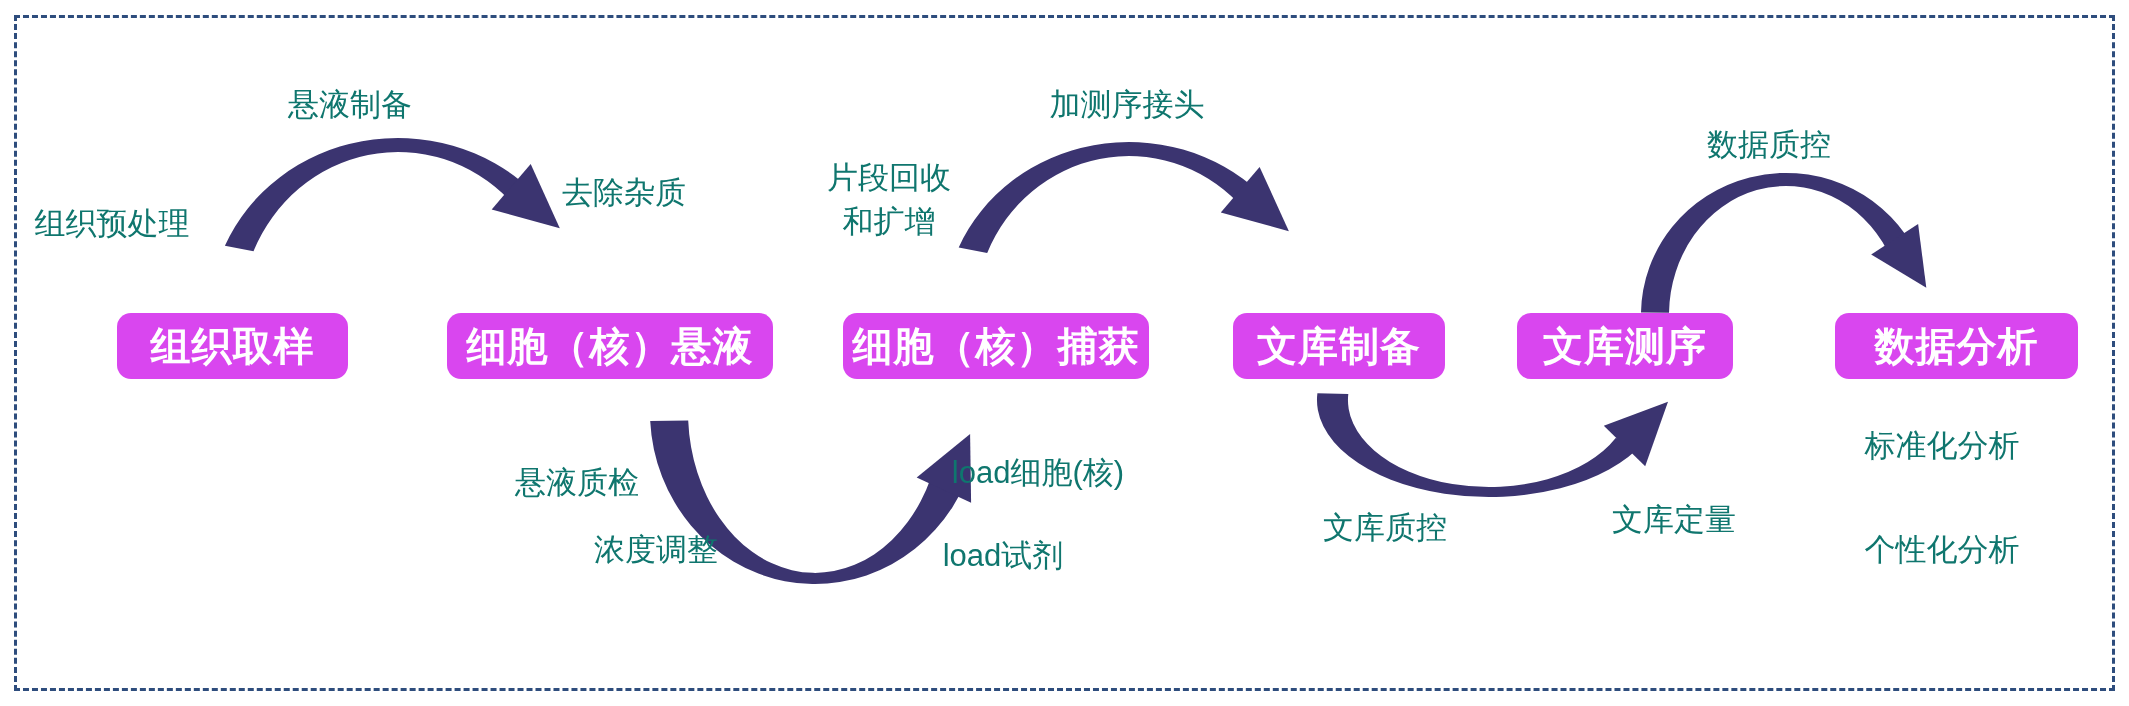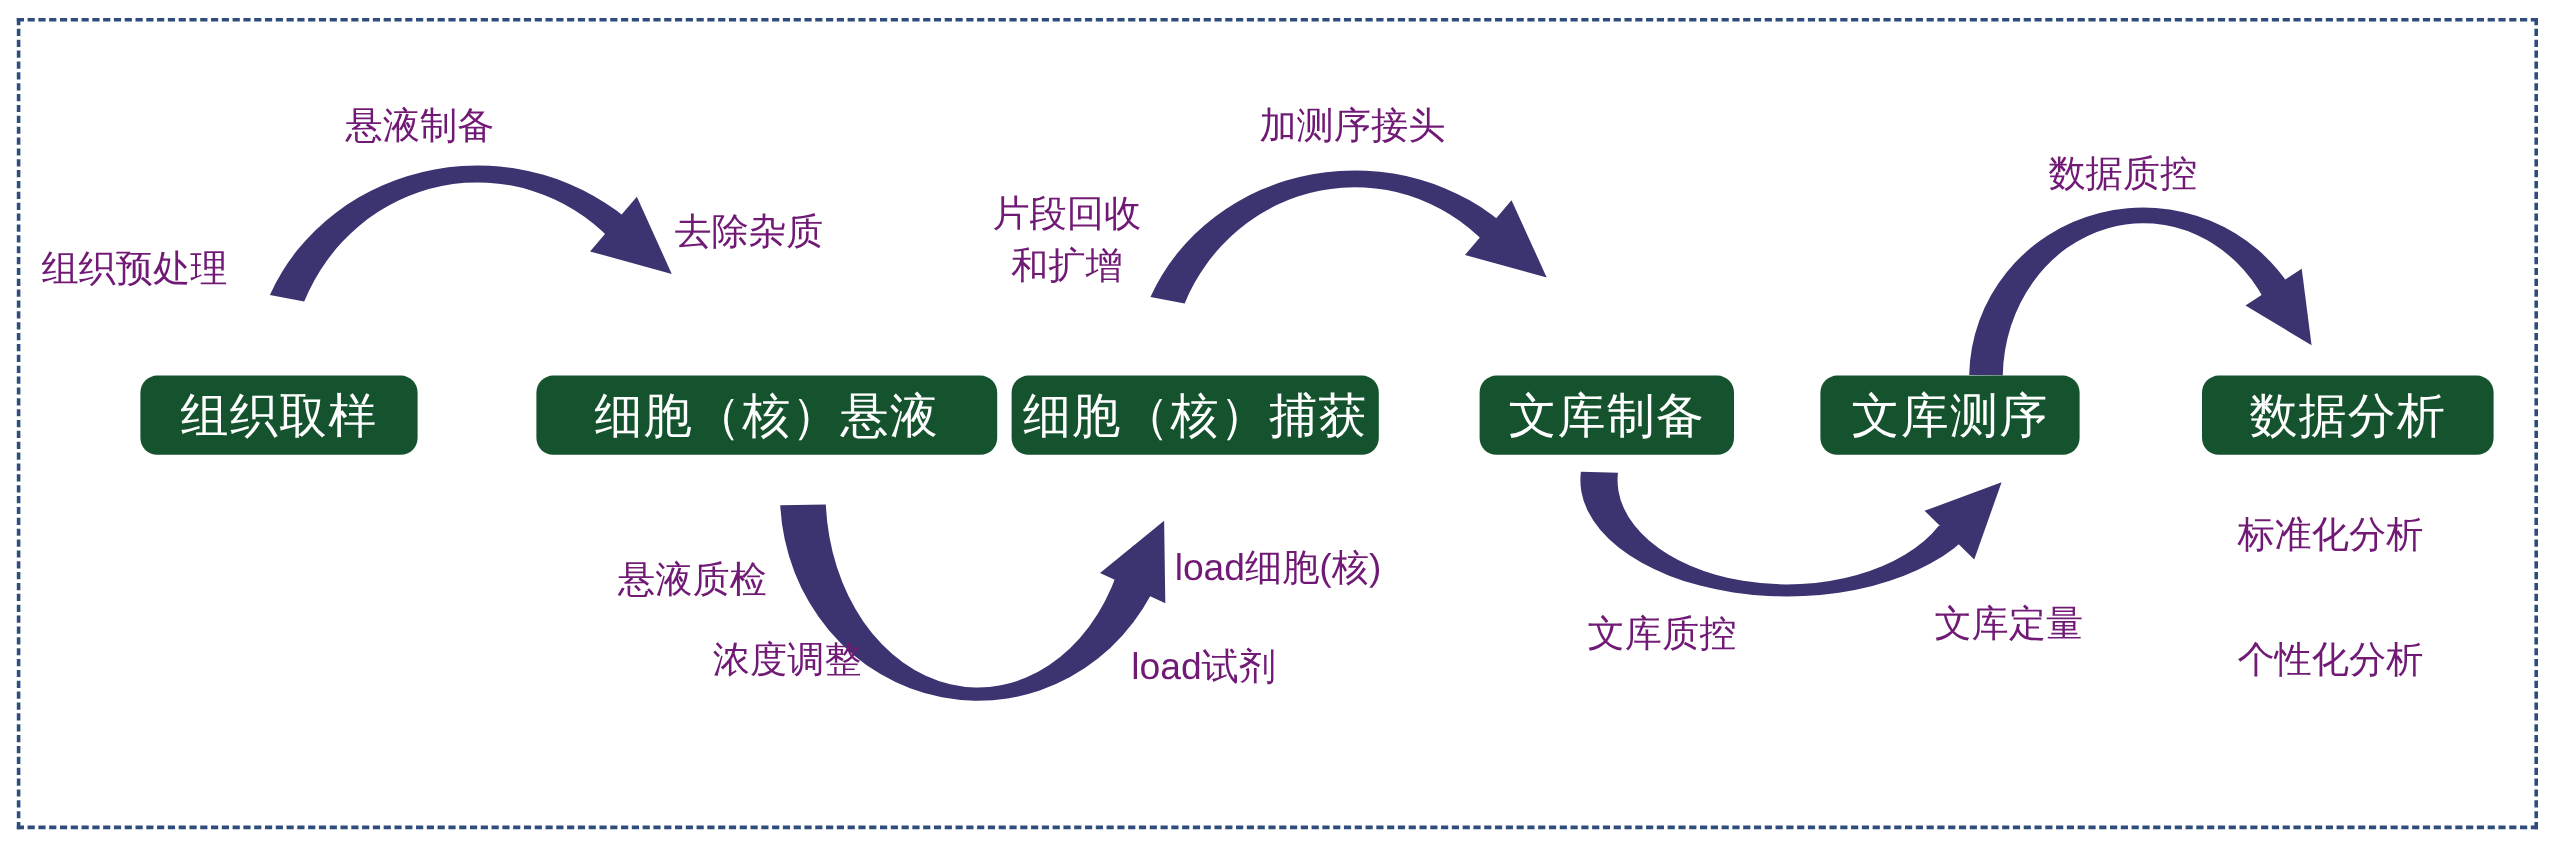--- a/index.html
+++ b/index.html
@@ -11,28 +11,28 @@
     font-family:"Liberation Sans","DejaVu Sans",sans-serif;
   }
   .frame{
     position:absolute;
     left:14px;top:15px;right:14px;bottom:15px;
     border:3px dashed #2e4d7d;
   }
   #arrows{position:absolute;left:0;top:0;z-index:1;}
   .step{
     position:absolute;top:313px;height:66px;
-    background:#14532d;border-radius:14px;
-    color:#ffffff;font-weight:normal;font-size:40px;
+    background:#d946ef;border-radius:14px;
+    color:#ffffff;font-weight:bold;font-size:40px;
     display:flex;align-items:center;justify-content:center;
     white-space:nowrap;z-index:2;letter-spacing:1px;
   }
   .ann{
     position:absolute;transform:translate(-50%,-50%);
-    color:#701a75;font-size:31px;white-space:nowrap;z-index:2;
+    color:#0f766e;font-size:31px;white-space:nowrap;z-index:2;
   }
 </style>
 </head>
 <body>
 
 <div class="stage">
 
   <div class="frame"></div>
 
   <svg id="arrows" width="2129" height="706" viewBox="0 0 2129 706">
@@ -54,21 +54,21 @@
       </g>
       <g>
         <path d="M 1641.0 312.5 A 145 142 0 0 1 1911.6 244.0 L 1887.3 250.5 A 117 129 0 0 0 1669.0 312.7 Z" fill="#3b3470"></path>
         <polygon points="1871.2,254.5 1918.1,223.9 1926.3,287.8" fill="#3b3470"></polygon>
       </g>
     </svg>
 
   <div class="step" style="left:117px;width:231px">
     <span>组织取样</span>
   </div>
-  <div class="step" style="left:447px;width:384px">
+  <div class="step" style="left:447px;width:326px">
     <span>细胞（核）悬液</span>
   </div>
   <div class="step" style="left:843px;width:306px">
     <span>细胞（核）捕获</span>
   </div>
   <div class="step" style="left:1233px;width:212px">
     <span>文库制备</span>
   </div>
   <div class="step" style="left:1517px;width:216px">
     <span>文库测序</span>
@@ -76,21 +76,21 @@
   <div class="step" style="left:1835px;width:243px">
     <span>数据分析</span>
   </div>
 
   <span class="ann" style="left:112px;top:224px">组织预处理</span>
   <span class="ann" style="left:350px;top:105px">悬液制备</span>
   <span class="ann" style="left:624px;top:193px">去除杂质</span>
   <span class="ann" style="left:577px;top:483px">悬液质检</span>
   <span class="ann" style="left:656px;top:550px">浓度调整</span>
   <span class="ann" style="left:1003px;top:556px">load试剂</span>
-  <span class="ann" style="left:1065px;top:473px">load细胞(核)</span>
+  <span class="ann" style="left:1038px;top:473px">load细胞(核)</span>
   <span class="ann" style="left:889px;top:178px">片段回收</span>
   <span class="ann" style="left:889px;top:222px">和扩增</span>
   <span class="ann" style="left:1127px;top:105px">加测序接头</span>
   <span class="ann" style="left:1385px;top:528px">文库质控</span>
   <span class="ann" style="left:1674px;top:520px">文库定量</span>
   <span class="ann" style="left:1769px;top:145px">数据质控</span>
   <span class="ann" style="left:1942px;top:446px">标准化分析</span>
   <span class="ann" style="left:1942px;top:550px">个性化分析</span>
 
 </div>

